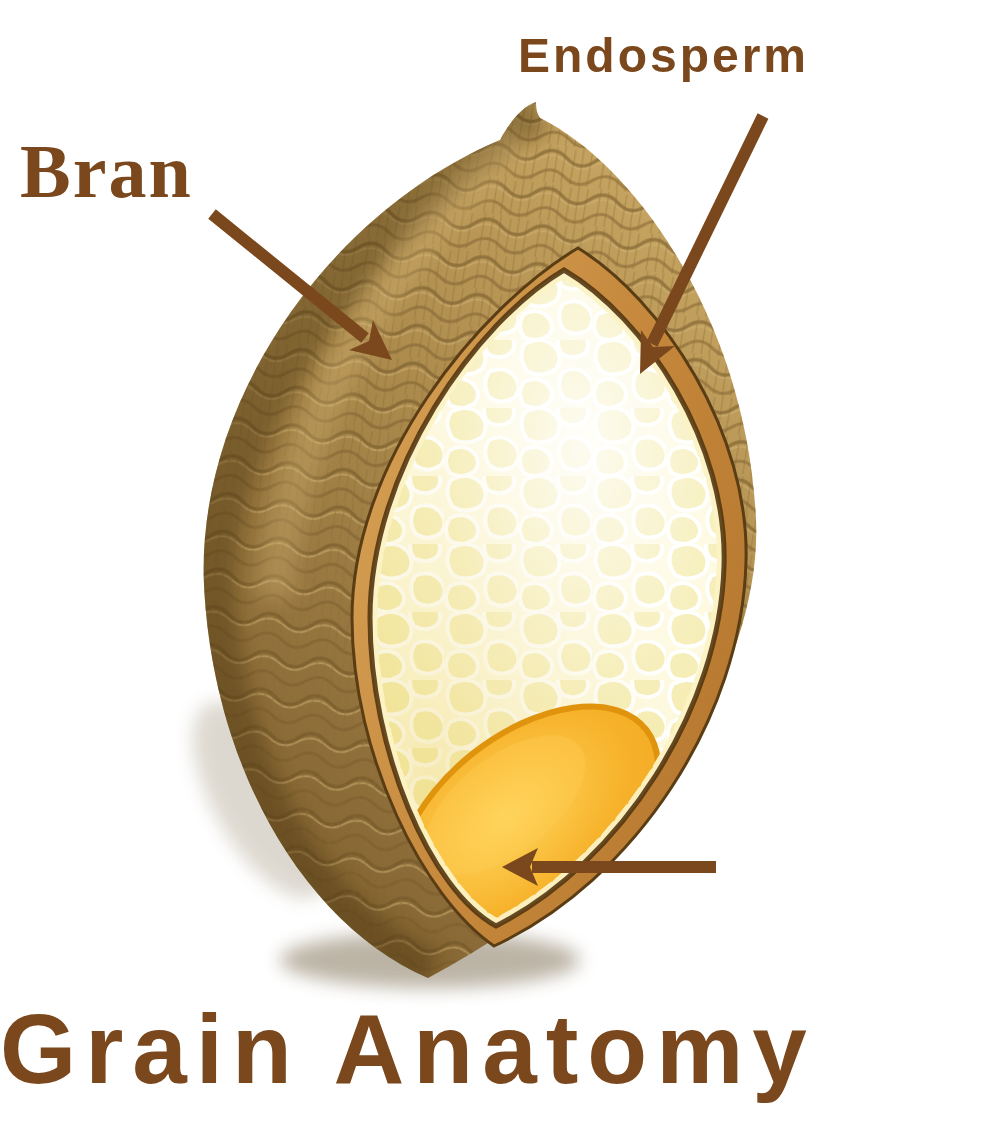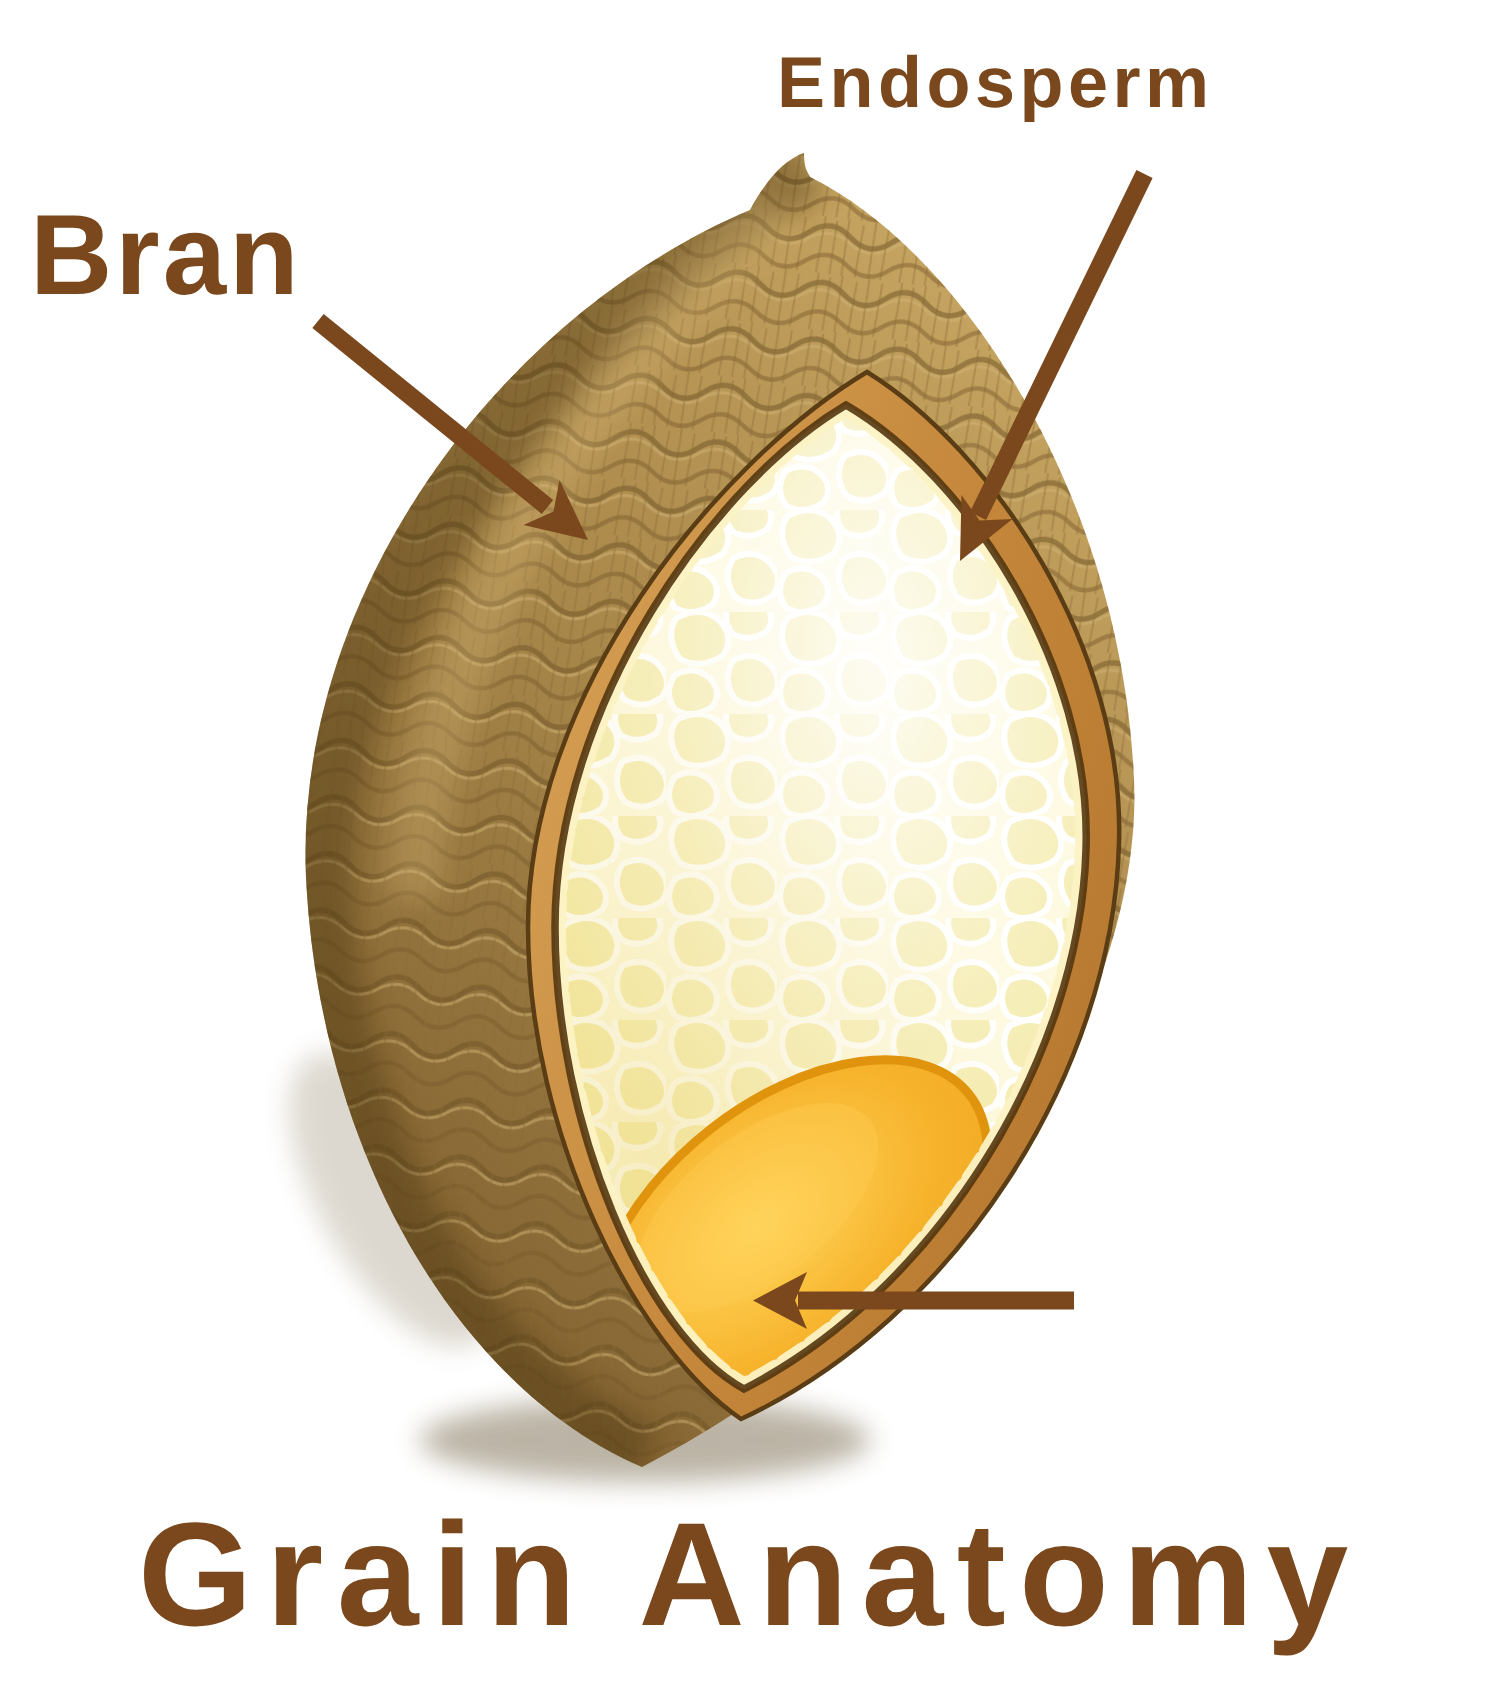--- a/index.html
+++ b/index.html
@@ -12,27 +12,27 @@
   }
   .stage svg.art{position:absolute;left:0;top:0;}
   .label{
     position:absolute;
     color:#7a481c;
     font-weight:bold;
     line-height:1;
     white-space:nowrap;
     user-select:none;
   }
-  .label.bran{left:20px;top:133px;font-size:76px;letter-spacing:2px;}
+  .label.bran{left:20px;top:133px;font-size:76px;letter-spacing:2px;font-family:Liberation Serif, serif;}
   .label.endosperm{left:518px;top:0;font-size:48px;letter-spacing:3px;margin-top:32px;}
   .label.germ{left:728px;top:827px;font-size:72px;letter-spacing:2px;}
   .title{
     position:absolute;
     left:0;top:1000px;width:1000px;
-    text-align:center;
+    text-align:left;
     color:#7a481c;
     font-weight:bold;
     font-size:98px;
     letter-spacing:9px;
     line-height:1;
     white-space:nowrap;
     user-select:none;
   }
 </style>
 </head>

